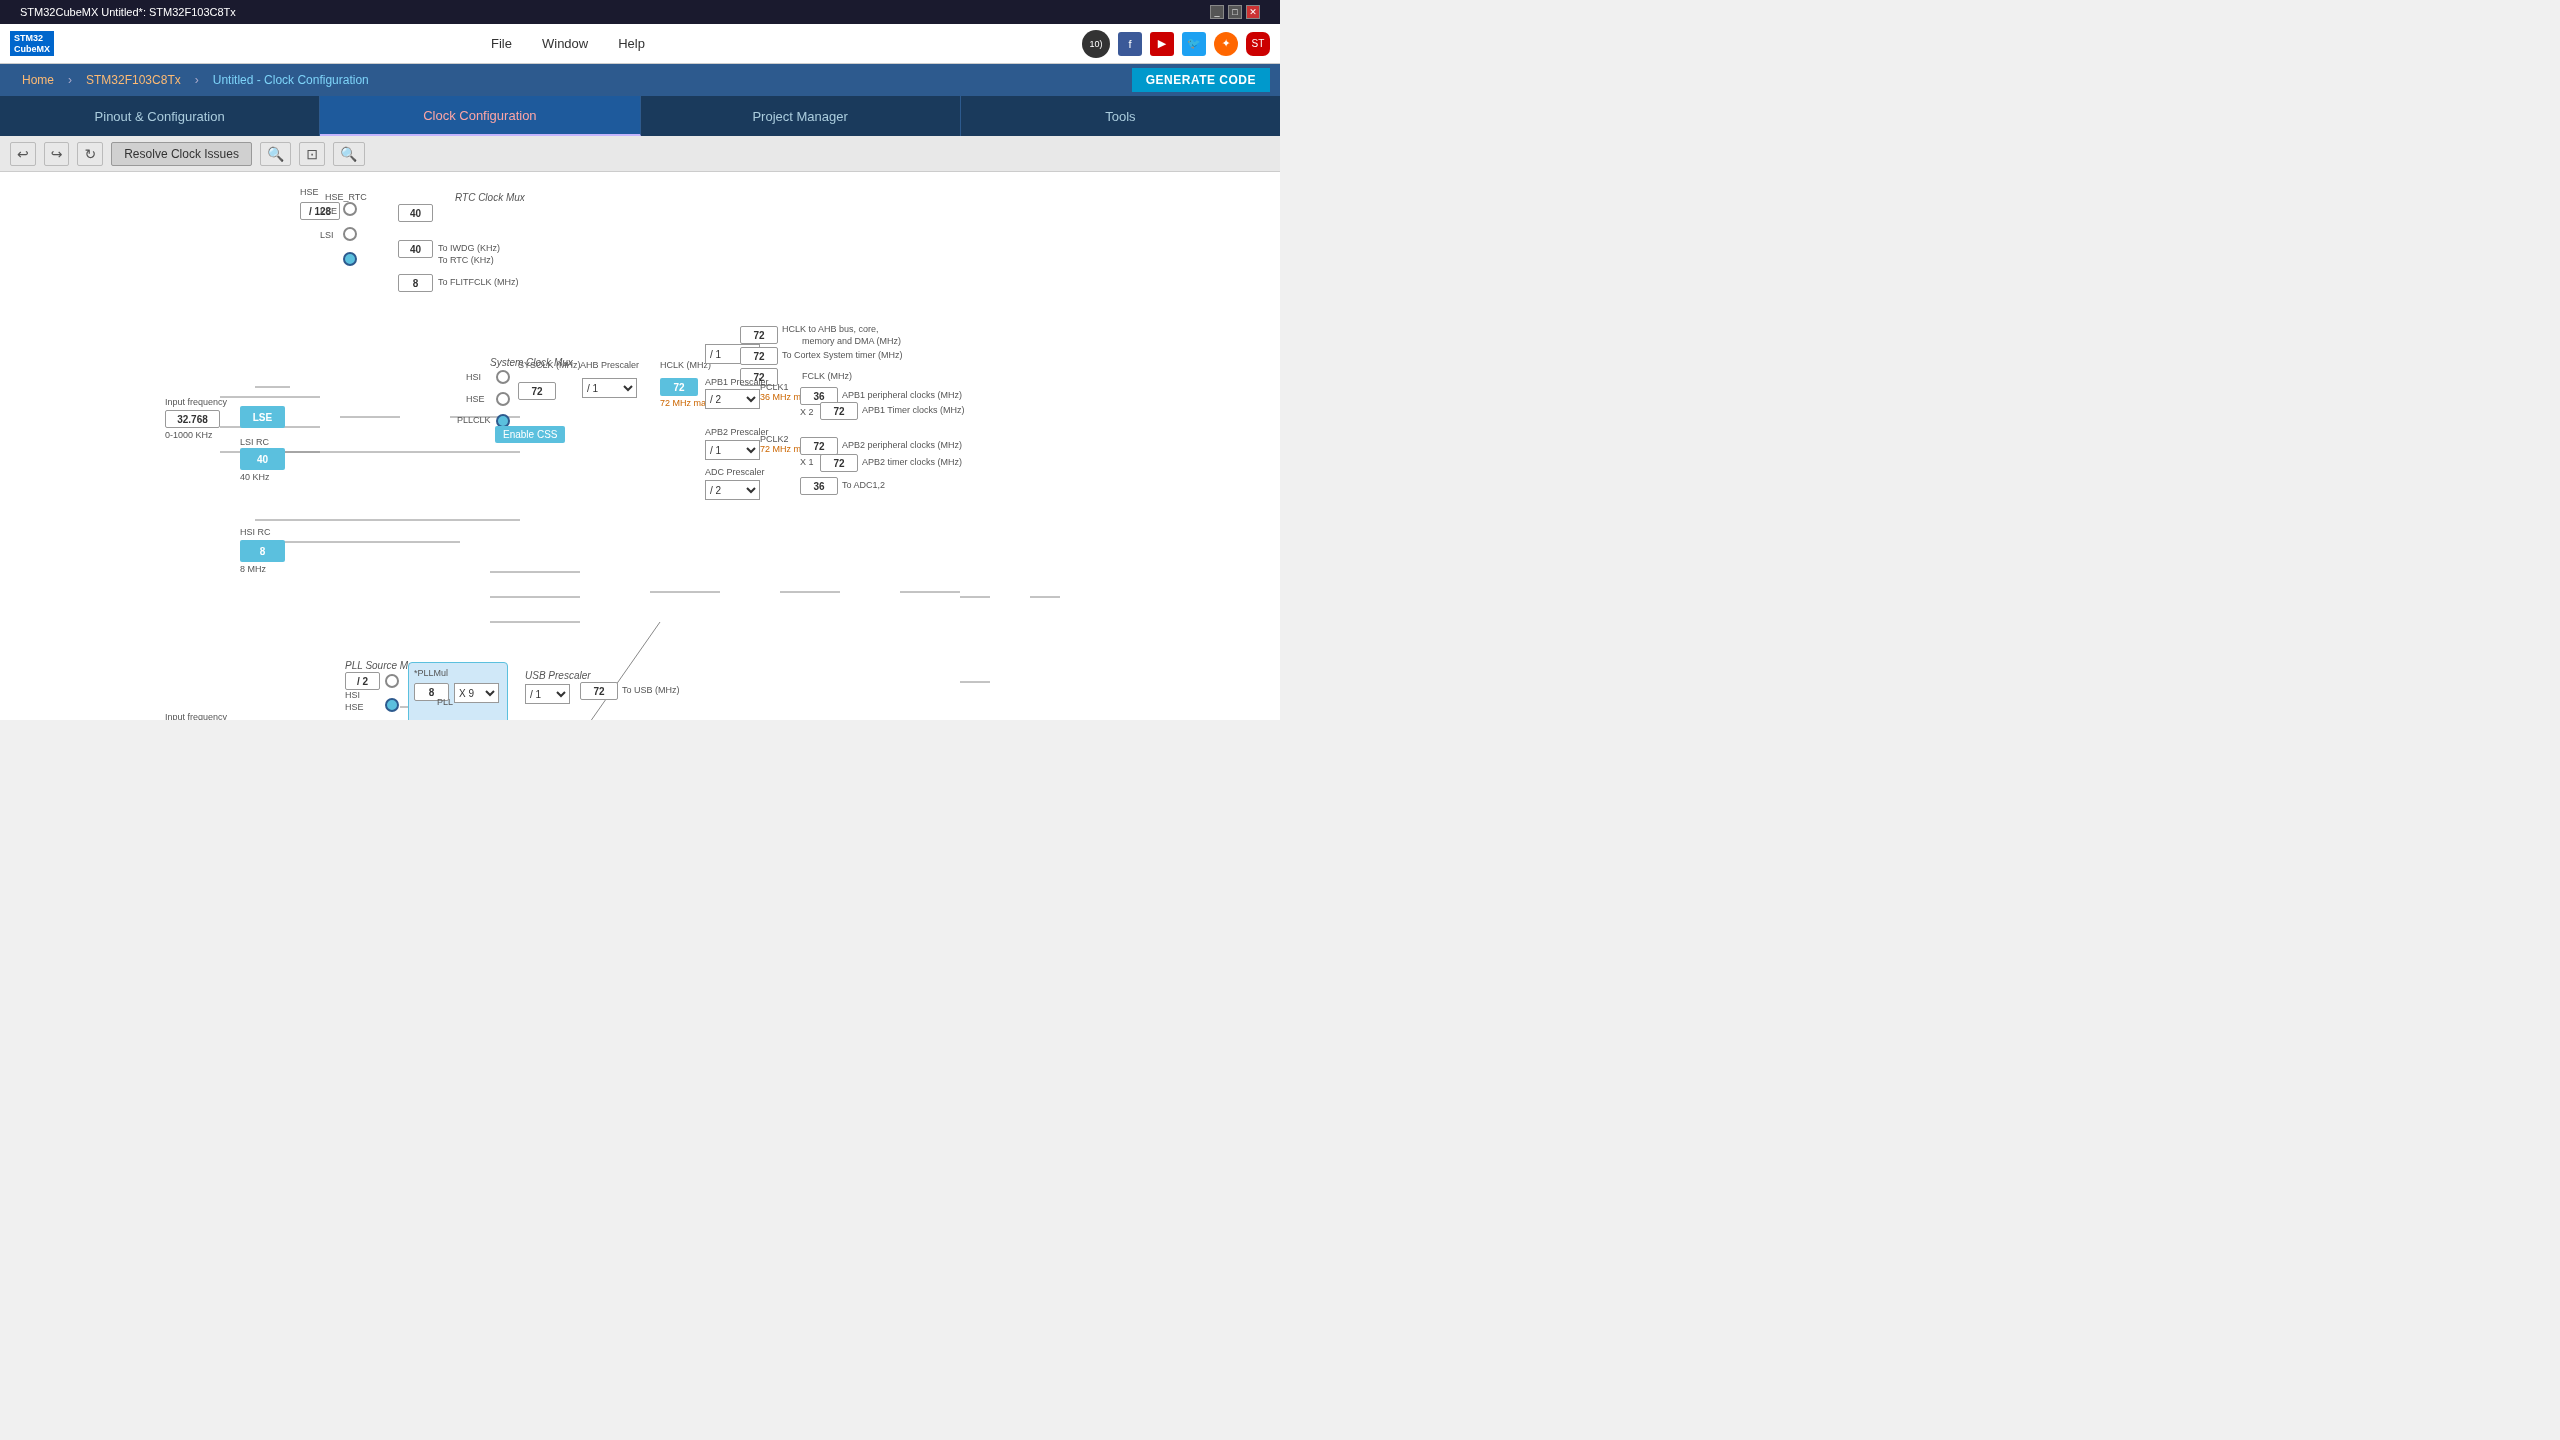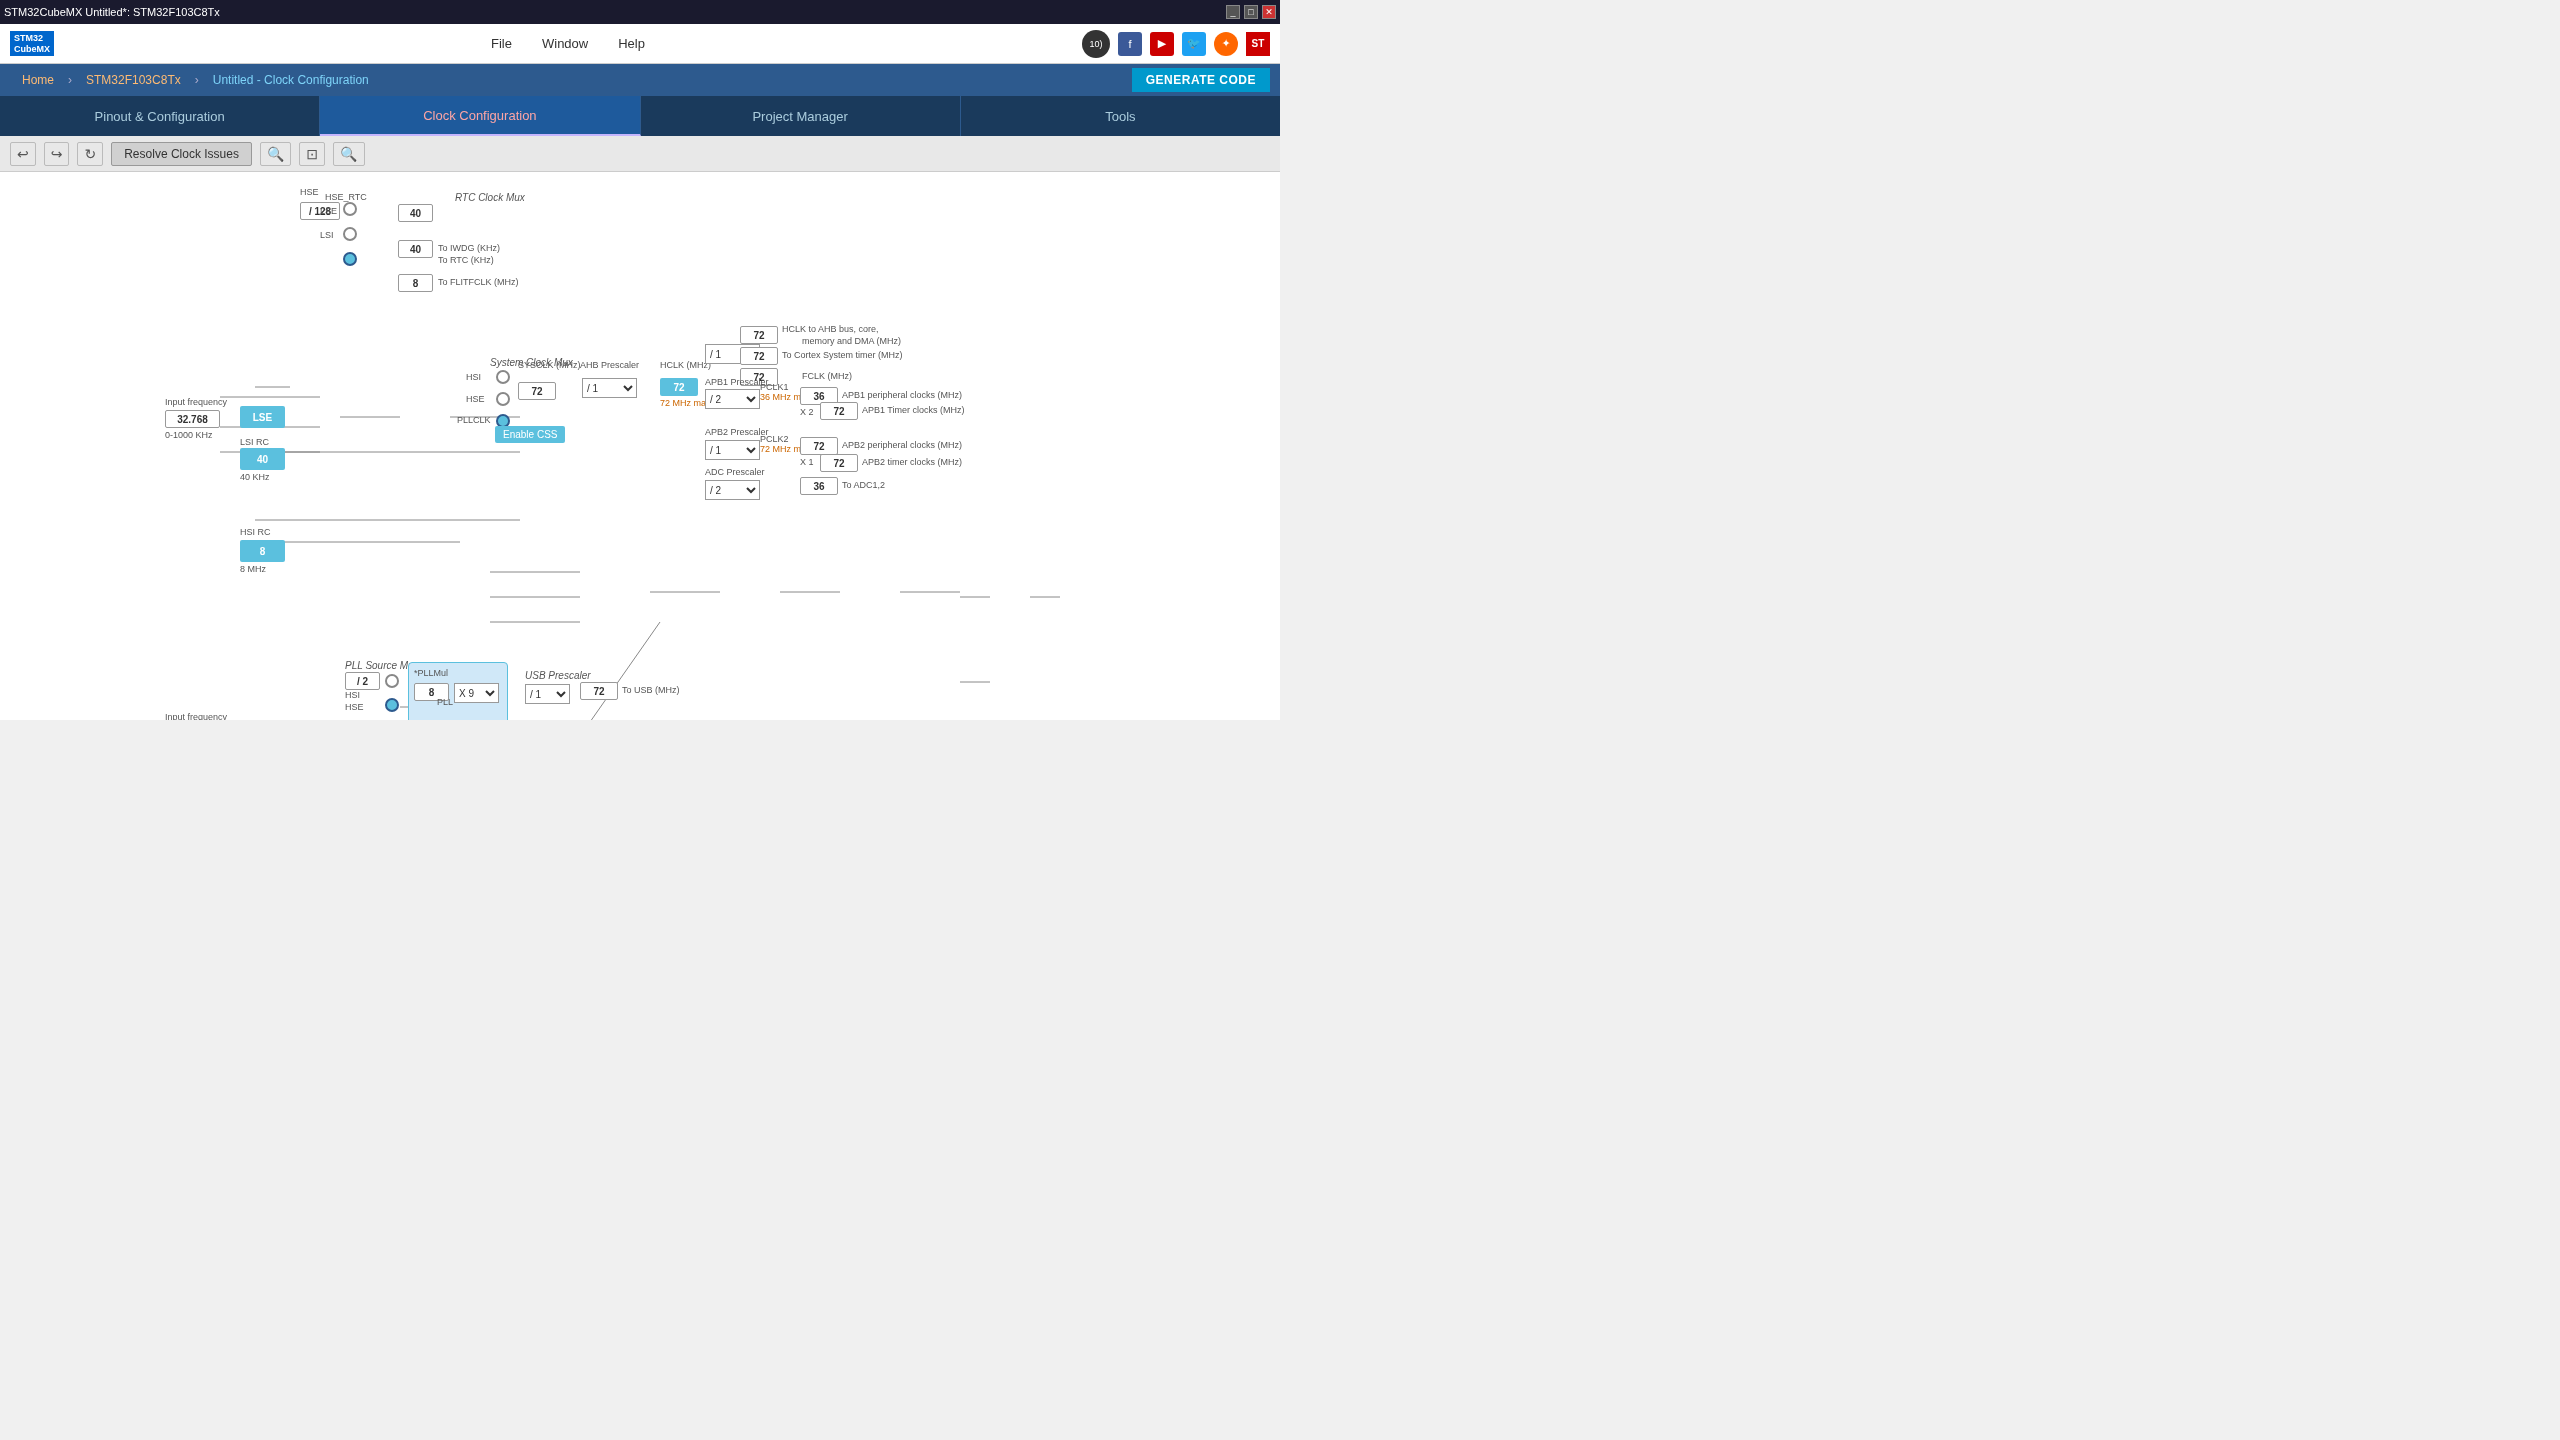--- a/index.html
+++ b/index.html
@@ -6,21 +6,21 @@
     body { font-family: Arial, sans-serif; font-size: 12px; background: #f0f0f0; overflow: hidden; width: 1280px; height: 720px; transform-origin: top left; }
     
     
     .title-bar {
       background: #1a1a2e;
       color: white;
       height: 24px;
       display: flex;
       align-items: center;
       justify-content: space-between;
-      padding: 0 4px;
+      padding: 0 20px;
       font-size: 11px;
     }
     .title-bar-left { display: flex; align-items: center; gap: 6px; }
     .title-bar-controls { display: flex; gap: 4px; }
     .title-btn { width: 14px; height: 14px; background: #555; border: 1px solid #888; cursor: pointer; display: flex; align-items: center; justify-content: center; font-size: 9px; color: white; }
 
     
     .menu-bar {
       background: white;
       height: 40px;
@@ -258,21 +258,21 @@
     <span class="menu-item">File</span>
     <span class="menu-item">Window</span>
     <span class="menu-item">Help</span>
   </div>
   <div class="menu-right">
     <div class="social-icon icon-10" style="color:white;font-size:9px;display:flex;align-items:center;justify-content:center;">10)</div>
     <div class="social-icon icon-fb">f</div>
     <div class="social-icon icon-yt">▶</div>
     <div class="social-icon icon-tw">🐦</div>
     <div class="social-icon icon-net" style="background:#ff6600;">✦</div>
-    <div class="social-icon icon-st" style="background:#cc0000;border-radius:0;font-size:10px;font-weight:bold;">ST</div>
+    <div class="social-icon icon-st" style="background:#cc0000;border-radius:7px;font-size:10px;font-weight:normal;">ST</div>
   </div>
 </div>
 
 <div class="breadcrumb">
   <span class="breadcrumb-item">Home</span>
   <span class="breadcrumb-arrow">›</span>
   <span class="breadcrumb-item">STM32F103C8Tx</span>
   <span class="breadcrumb-arrow">›</span>
   <span class="breadcrumb-item active">Untitled - Clock Configuration</span>
   <button class="generate-btn">GENERATE CODE</button>

